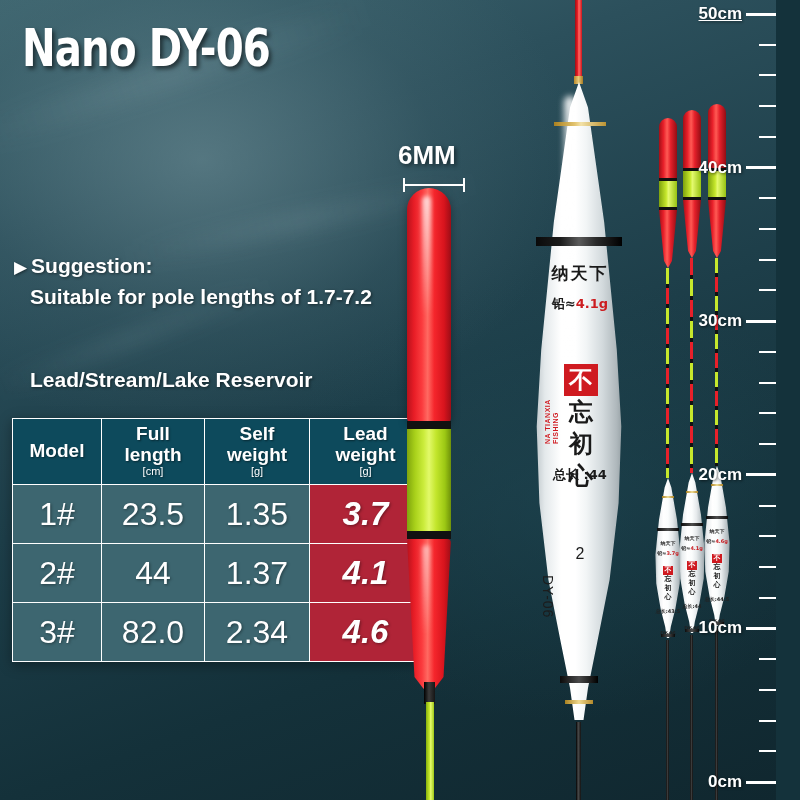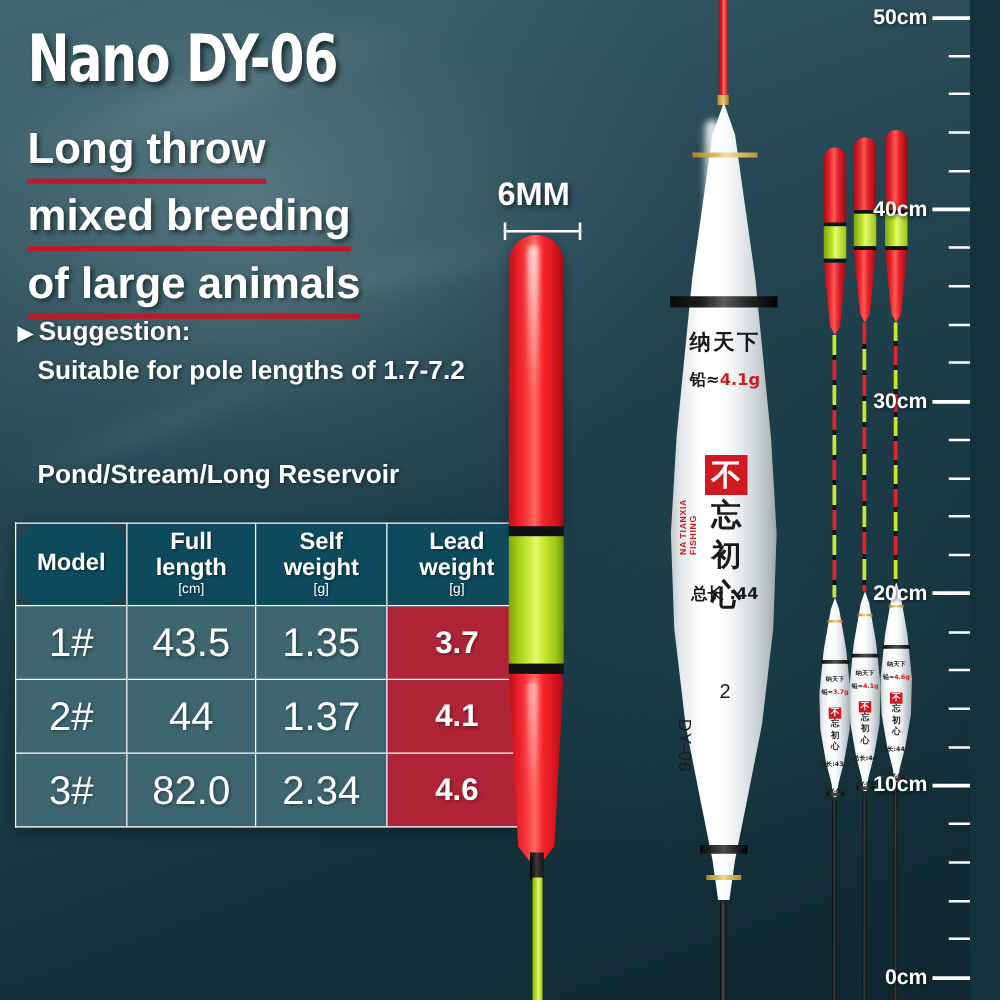--- a/index.html
+++ b/index.html
@@ -45,22 +45,22 @@
 
   
   .spec{position:absolute;left:12px;top:418px;border-collapse:collapse;
         box-shadow:0 3px 12px rgba(0,0,0,.35);}
   .spec th,.spec td{border:1px solid #ffffff;text-align:center;color:#fff;}
   .spec th{background:#0d4a5c;font-size:19px;font-weight:bold;padding:4px 6px 6px;
            line-height:21px;text-shadow:1px 1px 2px rgba(0,0,0,.45);}
   .spec th .unit{display:block;font-size:11px;font-weight:normal;line-height:13px;}
   .spec td{background:#3d6670;font-size:32px;font-weight:normal;height:56px;
            text-shadow:1px 1px 3px rgba(0,0,0,.4);}
-  .spec td.lead{background:#b02437;font-weight:bold;font-size:25px;}
-  .c-model{width:76px;border-radius:23px;}
+  .spec td.lead{background:#b02437;font-weight:bold;font-size:33px;font-style:italic;}
+  .c-model{width:76px;}
   .c-len{width:90px;}
   .c-self{width:92px;}
   .c-lead{width:99px;}
 
   
   .mm-label{position:absolute;left:398px;top:140px;font-size:26px;font-weight:bold;color:#fff;
             text-shadow:2px 2px 4px rgba(0,0,0,.5);}
   .mm-bar{position:absolute;left:403px;top:178px;width:62px;height:14px;}
   .mm-bar .h{position:absolute;top:6px;left:0;width:62px;height:2px;background:#fff;}
   .mm-bar .l{position:absolute;top:0;left:0;width:2px;height:14px;background:#fff;}
@@ -179,32 +179,27 @@
 <body>
 
 <div id="stage">
 
   <div class="streak" style="left:-40px;top:60px;width:420px;height:30px;transform:rotate(-18deg);"></div>
   <div class="streak" style="left:120px;top:210px;width:360px;height:22px;transform:rotate(-12deg);"></div>
   <div class="streak" style="left:-20px;top:330px;width:300px;height:18px;transform:rotate(-20deg);"></div>
 
   <div class="title">Nano DY-06</div>
 
-  <div class="subwrap">
-    <span class="subline">Long throw</span>
-    <span class="subline">mixed breeding</span>
-    <span class="subline last">of large animals</span>
-  </div>
 
   <div class="bullet" style="top:254px;">
     <span class="tri">▶</span><span>Suggestion:</span>
   </div>
   <div class="sub2" style="top:285px;">Suitable for pole lengths of 1.7-7.2</div>
 
-  <div class="sub2" style="top:368px;">Pond/Stream/Long Reservoir</div>
+  <div class="sub2" style="top:368px;">Lead/Stream/Lake Reservoir</div>
 
   <table class="spec">
     <thead>
       <tr>
         <th class="c-model">
           <span>Model</span>
         </th>
         <th class="c-len">
           <span>Full length</span>
           <span class="unit">[cm]</span>
@@ -215,21 +210,21 @@
         </th>
         <th class="c-lead">
           <span>Lead weight</span>
           <span class="unit">[g]</span>
         </th>
       </tr>
     </thead>
     <tbody>
       <tr>
         <td>1#</td>
-        <td>43.5</td>
+        <td>23.5</td>
         <td>1.35</td>
         <td class="lead">3.7</td>
       </tr>
       <tr>
         <td>2#</td>
         <td>44</td>
         <td>1.37</td>
         <td class="lead">4.1</td>
       </tr>
       <tr>
@@ -388,21 +383,21 @@
       <div class="tick minor" style="top: 289.48px;"></div>
       <div class="tick minor" style="top: 258.76px;"></div>
       <div class="tick minor" style="top: 228.04px;"></div>
       <div class="tick minor" style="top: 197.32px;"></div>
       <div class="tick major" style="top: 166.1px;"></div>
       <div class="tick minor" style="top: 135.88px;"></div>
       <div class="tick minor" style="top: 105.16px;"></div>
       <div class="tick minor" style="top: 74.44px;"></div>
       <div class="tick minor" style="top: 43.72px;"></div>
       <div class="tick major" style="top: 12.5px;"></div>
-      <div class="rlabel" style="top: 14px;">50cm</div>
+      <div class="rlabel" style="top: 14px; text-decoration: underline;">50cm</div>
       <div class="rlabel" style="top: 167.6px;">40cm</div>
       <div class="rlabel" style="top: 321.2px;">30cm</div>
       <div class="rlabel" style="top: 474.8px;">20cm</div>
       <div class="rlabel" style="top: 628.4px;">10cm</div>
       <div class="rlabel" style="top: 782px;">0cm</div>
     </div>
 
 </div>
 
 </body></html>

